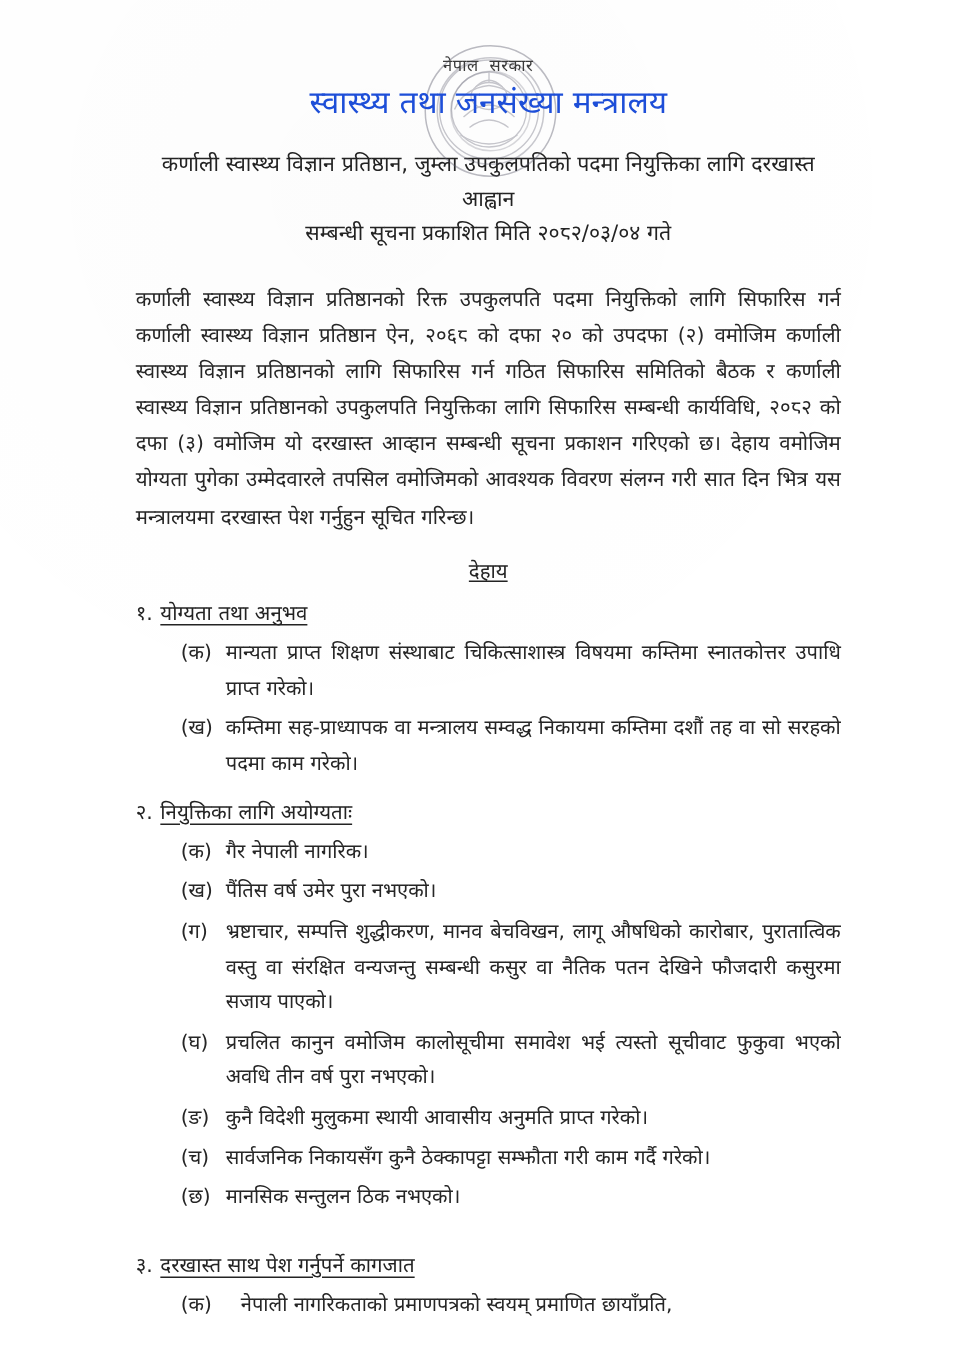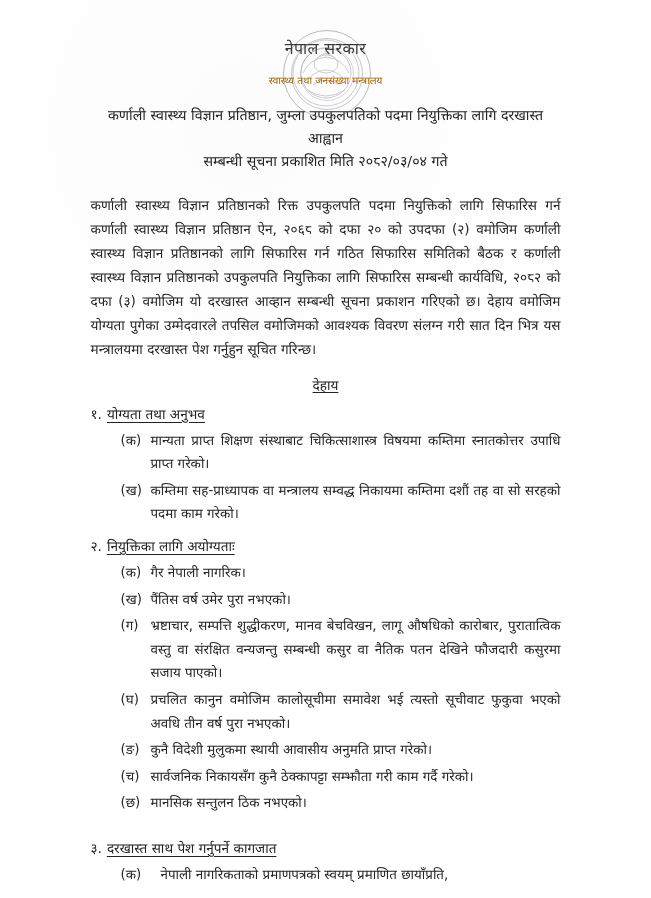--- a/index.html
+++ b/index.html
@@ -68,32 +68,33 @@
     top: 30px;
     margin-left: -43px;
     width: 86px;
     height: 86px;
     opacity: 0.40;
     pointer-events: none;
   }
 
   .gov-line {
     position: relative;
-    font-size: 16px;
+    font-size: 11px;
     letter-spacing: 0.4px;
     color: #3a3a3a;
     line-height: 1.35;
     z-index: 2;
+    font-family: Liberation Mono, monospace;
   }
   .ministry-line {
     position: relative;
-    font-size: 10px;
-    color: #a16207;
+    font-size: 21px;
+    color: #1d4ed8;
     line-height: 1.4;
-    margin-top: 14px;
+    margin-top: 1px;
     z-index: 2;
   }
 
   
   .doc-title {
     margin: 16px auto 0;
     width: 474px;
     text-align: center;
     font-size: 14.2px;
     line-height: 1.62;

